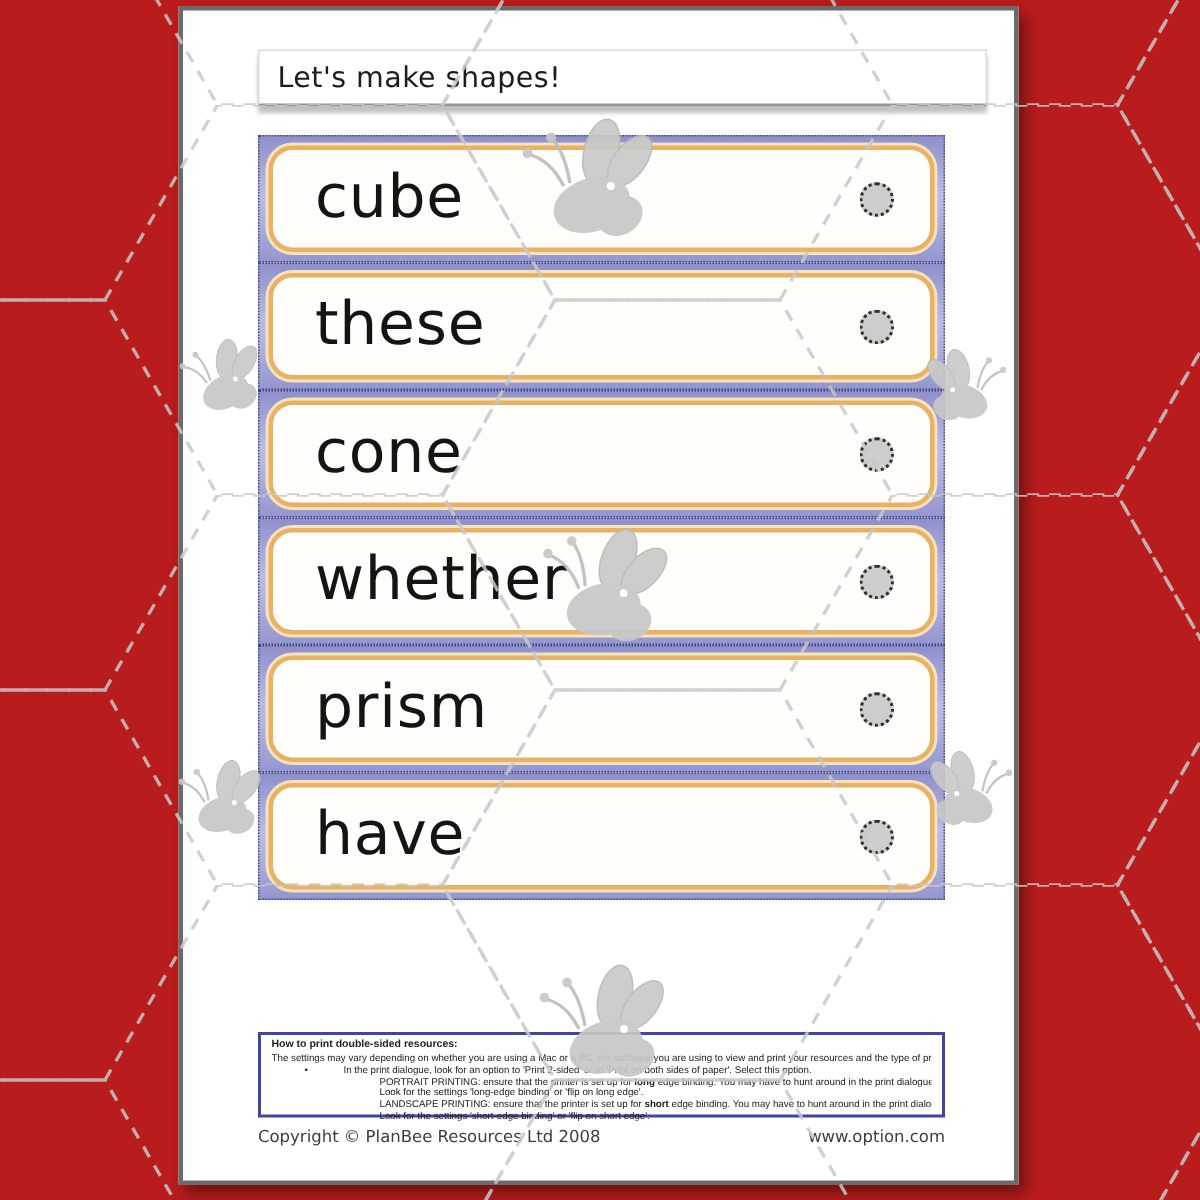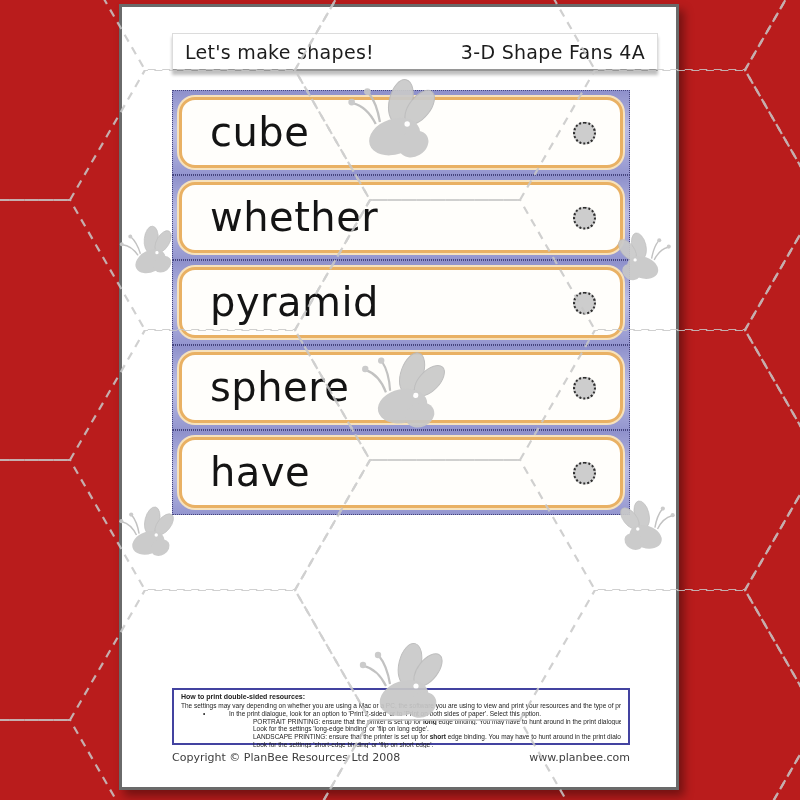--- a/index.html
+++ b/index.html
@@ -53,45 +53,50 @@
 </style>
 </head>
 <body>
 
 <div class="stage">
 
   <div class="sheet">
 
     <div class="header-box">
       <span class="htext">Let's make shapes!</span>
-      <span class="htext">3-D Shape Fans 4A</span>
     </div>
 
     <div class="strips">
       <div class="strip">
         <div class="card">
           <span class="word">cube</span>
           <span class="punch"></span>
         </div>
       </div>
       <div class="strip">
         <div class="card">
+          <span class="word">these</span>
+          <span class="punch"></span>
+        </div>
+      </div>
+      <div class="strip">
+        <div class="card">
+          <span class="word">cone</span>
+          <span class="punch"></span>
+        </div>
+      </div>
+      <div class="strip">
+        <div class="card">
           <span class="word">whether</span>
           <span class="punch"></span>
         </div>
       </div>
       <div class="strip">
         <div class="card">
-          <span class="word">pyramid</span>
-          <span class="punch"></span>
-        </div>
-      </div>
-      <div class="strip">
-        <div class="card">
-          <span class="word">sphere</span>
+          <span class="word">prism</span>
           <span class="punch"></span>
         </div>
       </div>
       <div class="strip">
         <div class="card">
           <span class="word">have</span>
           <span class="punch"></span>
         </div>
       </div>
     </div>
@@ -108,21 +113,21 @@
       </div>
       <div class="iline ind2">Look for the settings 'long-edge binding' or 'flip on long edge'.</div>
       <div class="iline ind2">
         <span>LANDSCAPE PRINTING: ensure that the printer is set up for </span><b>short</b><span> edge binding. You may have to hunt around in the print dialogue for these settings!</span>
       </div>
       <div class="iline ind2">Look for the settings 'short-edge binding' or 'flip on short edge'.</div>
     </div>
 
     <div class="footer">
       <span>Copyright © PlanBee Resources Ltd 2008</span>
-      <span>www.planbee.com</span>
+      <span>www.option.com</span>
     </div>
   </div>
 
   <svg width="0" height="0" style="position:absolute">
     <defs>
       <g id="bee-shape">
         <path d="M34 44 C28 32 20 26 12 24" stroke="#bdbdbd" stroke-width="2.2" fill="none"></path>
         <circle cx="11" cy="23" r="3.2" fill="#c7c7c7"></circle>
         <path d="M38 42 C36 30 32 20 27 14" stroke="#bdbdbd" stroke-width="2.2" fill="none"></path>
         <circle cx="26" cy="13" r="3.2" fill="#c7c7c7"></circle>

